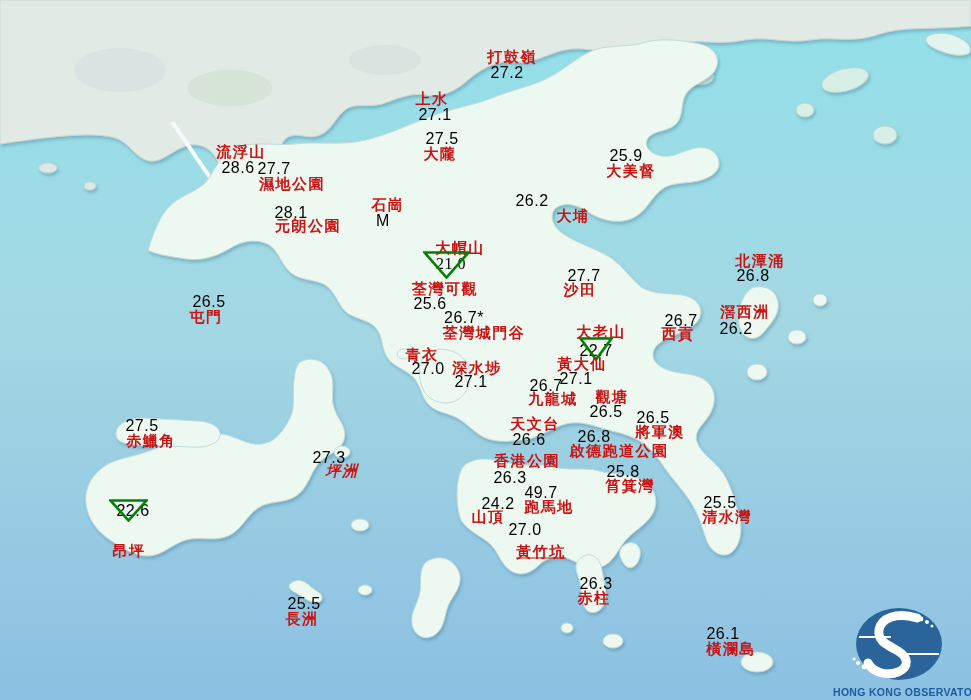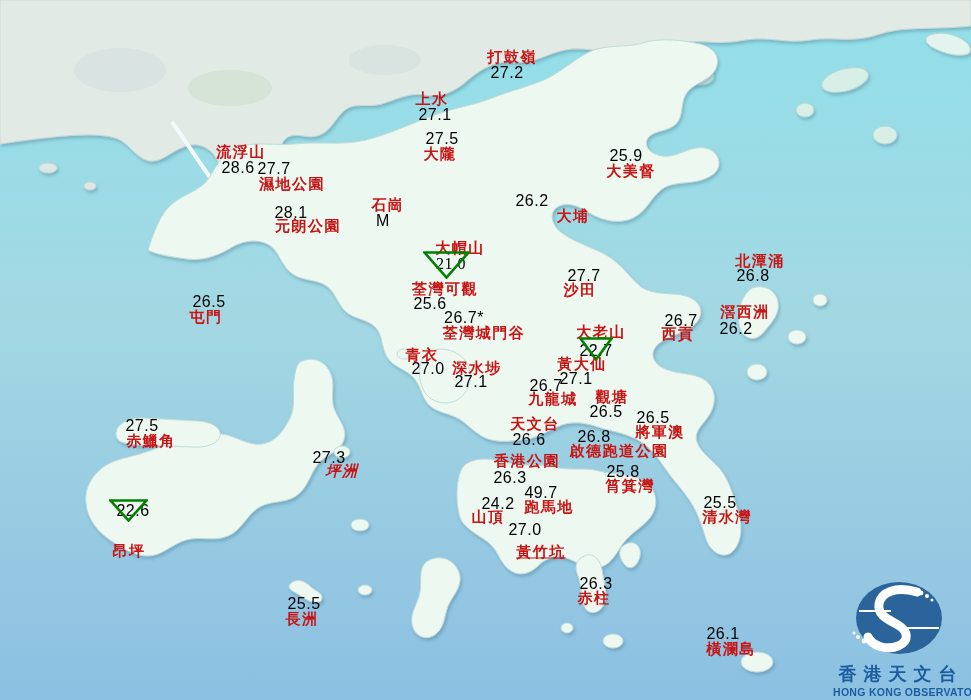--- a/index.html
+++ b/index.html
@@ -250,17 +250,16 @@
       <path d="M74,48 H106" stroke="#ffffff" stroke-width="2"></path>
       <g fill="#ffffff">
         <circle cx="88" cy="13" r="2.4"></circle>
           <circle cx="94" cy="16" r="2"></circle>
           <circle cx="99" cy="20" r="1.5"></circle>
         <circle cx="31" cy="61" r="2.4"></circle>
           <circle cx="25" cy="57" r="2"></circle>
           <circle cx="21" cy="53" r="1.5"></circle>
       </g>
     </svg>
-    <div class="logo-zh">香港天文台</div>
     <div class="logo-en">HONG KONG OBSERVATORY</div>
   </div>
 
 </div>
 
 </body></html>

